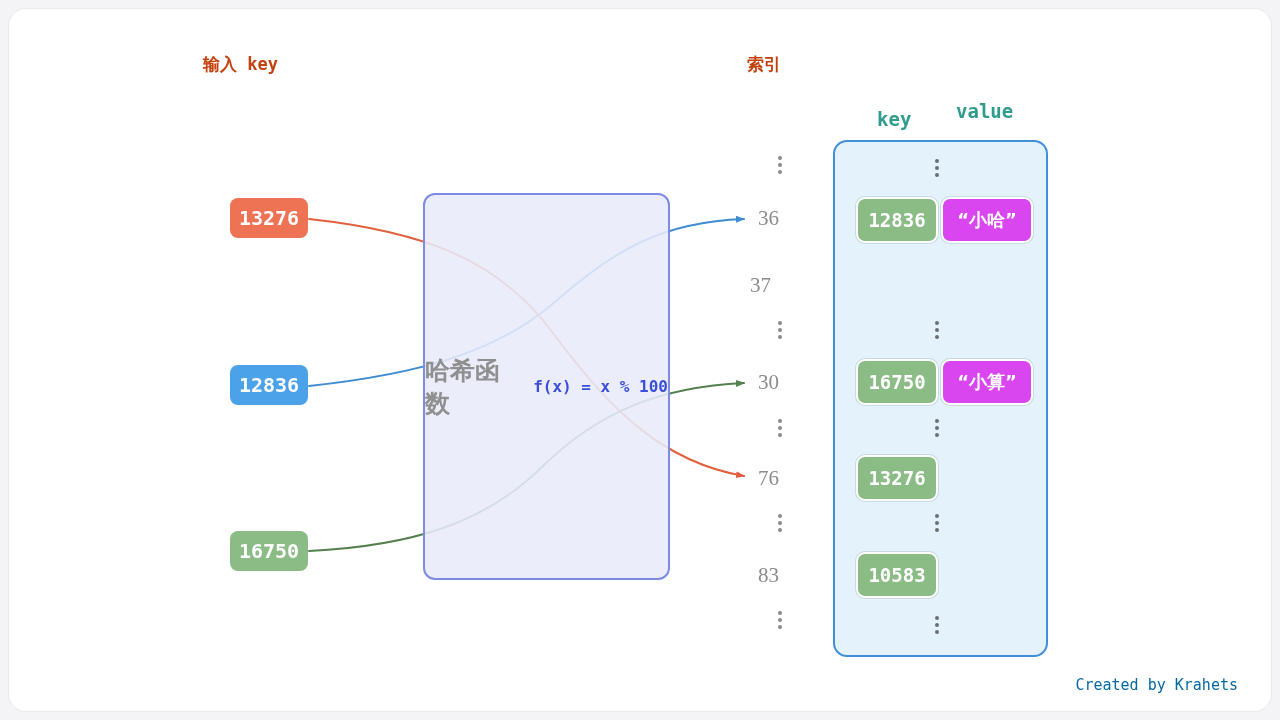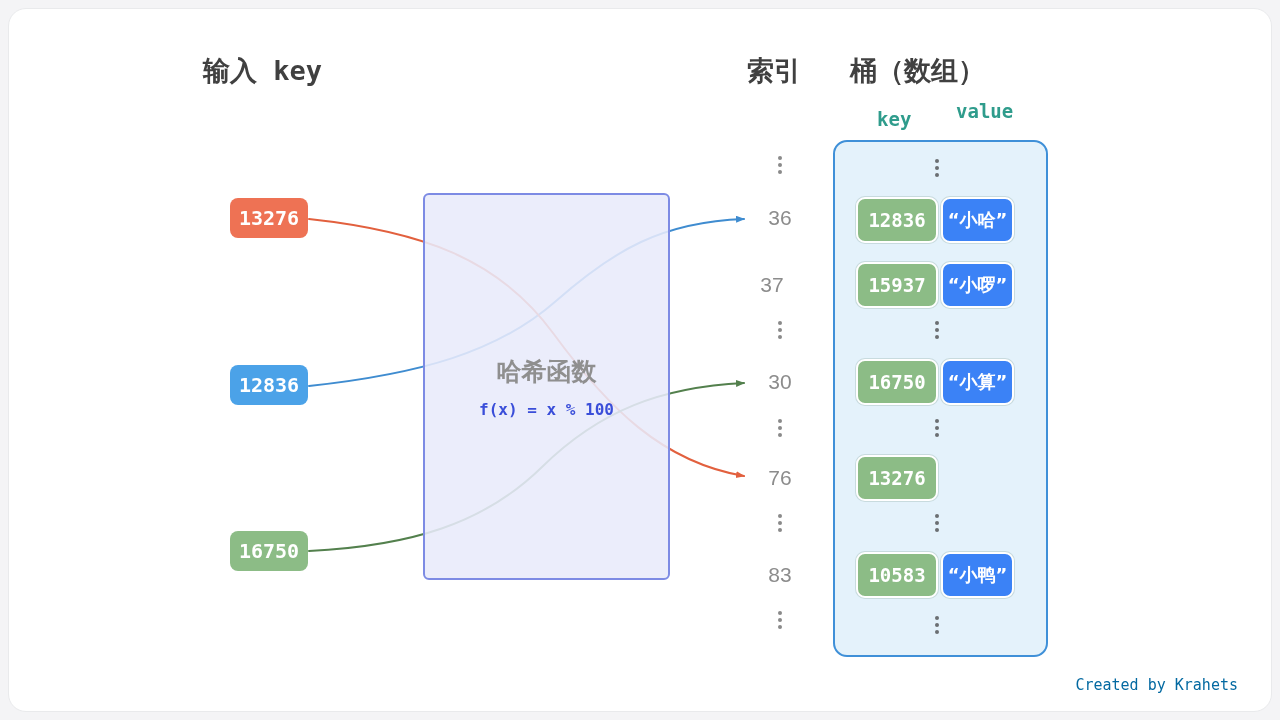--- a/index.html
+++ b/index.html
@@ -4,49 +4,49 @@
 <style>
   html,body{margin:0;padding:0}
   body{width:1280px;height:720px;background:#f4f4f6;overflow:hidden;
        font-family:"DejaVu Sans","Liberation Sans",sans-serif}
   .stage{position:relative;width:1280px;height:720px}
   .card{position:absolute;left:8px;top:8px;right:8px;bottom:8px;background:#ffffff;
         border:1px solid #e9eaec;border-radius:18px}
   .abs{position:absolute}
   .arrows{position:absolute;left:0;top:0;pointer-events:none}
 
-  .hdr{font-size:27px;font-weight:600;color:#404040;white-space:nowrap;
+  .hdr{font-size:17px;font-weight:600;color:#c2410c;white-space:nowrap;
        font-family:"DejaVu Sans Mono","DejaVu Sans",sans-serif}
   .kvhdr{font-size:19px;font-weight:bold;color:#2f9c8c;white-space:nowrap;
          font-family:"DejaVu Sans Mono","DejaVu Sans",sans-serif}
 
   .inputbox{width:78px;height:40px;border-radius:8px;color:#ffffff;
             font-family:"DejaVu Sans Mono","DejaVu Sans Mono",monospace;
             font-size:20px;font-weight:bold;display:flex;align-items:center;justify-content:center}
 
-  .hashbox{left:423px;top:193px;width:243px;height:383px;border-radius:6px;
+  .hashbox{left:423px;top:193px;width:243px;height:383px;border-radius:12px;
            background:rgba(232,234,250,0.88);border:2px solid #7d8be4;
-           display:flex;flex-direction:column;align-items:center;justify-content:center;gap:12px}
+           display:flex;flex-direction:row;align-items:center;justify-content:center;gap:12px}
   .hashtitle{font-size:25px;font-weight:bold;color:#8f8f8f}
   .hashformula{font-size:16px;font-weight:bold;color:#3a4ed9;
                font-family:"DejaVu Sans Mono",monospace;white-space:nowrap}
 
-  .idx{width:44px;height:24px;line-height:24px;text-align:center;color:#8c8c8c;
-       font-size:21px;font-family:Liberation Sans, sans-serif}
+  .idx{width:44px;height:24px;line-height:24px;color:#8c8c8c;
+       font-size:21px;font-family:Liberation Serif, serif}
 
   .bucket{left:833px;top:140px;width:215px;height:517px;border-radius:14px;
           background:#e4f2fb;border:2px solid #3f90d8;box-sizing:border-box}
 
   .pair{display:flex;gap:3px;height:46px}
   .kbox,.vbox{height:46px;box-sizing:border-box;border-radius:9px;border:2.5px solid #ffffff;
               display:flex;align-items:center;justify-content:center;color:#ffffff;
               box-shadow:0 0 0 1px rgba(40,90,60,0.15)}
   .kbox{width:82px;background:#8cbc86;font-family:"DejaVu Sans Mono",monospace;
         font-size:19px;font-weight:bold}
-  .vbox{width:73px;background:#3b82f6;font-size:18px;font-weight:600}
+  .vbox{width:92px;background:#d946ef;font-size:18px;font-weight:600}
 
   .dots{display:flex;flex-direction:column;gap:3px;align-items:center;width:6px}
   .dots i{display:block;width:4px;height:4px;border-radius:50%;background:#8a8a8a}
   .dots.dark i{background:#6b6f72}
 
   .watermark{font-size:15px;color:#0369a1;font-family:"DejaVu Sans Mono",monospace;white-space:nowrap}
 </style>
 </head>
 <body>
 
@@ -65,21 +65,20 @@
         <path d="M0,0 L9,3.5 L0,7 Z" fill="#53804d"></path>
       </marker>
     </defs>
     <path d="M 309 386 C 420 374, 498 352, 556 301 C 614 250, 662 222, 744 219" fill="none" stroke="#3f8cd0" stroke-width="2" stroke-linecap="round" marker-end="url(#ah-blue)"></path>
     <path d="M 309 219 C 420 231, 498 258, 553 333 C 608 408, 662 462, 744 476" fill="none" stroke="#e2603e" stroke-width="2" stroke-linecap="round" marker-end="url(#ah-orange)"></path>
     <path d="M 309 551 C 410 546, 484 524, 542 467 C 600 410, 662 387, 744 383" fill="none" stroke="#53804d" stroke-width="2" stroke-linecap="round" marker-end="url(#ah-green)"></path>
   </svg>
 
   <div class="hdr abs" style="left:203px;top:53px">输入 key</div>
   <div class="hdr abs" style="left:747px;top:53px">索引</div>
-  <div class="hdr abs" style="left:850px;top:53px">桶（数组）</div>
   <div class="kvhdr abs" style="left:877px;top:108px">key</div>
   <div class="kvhdr abs" style="left:956px;top:100px">value</div>
 
   <div class="inputbox abs" style="left: 230px; top: 198px; background: rgb(238, 114, 84);">13276</div>
   <div class="inputbox abs" style="left: 230px; top: 365px; background: rgb(75, 162, 232);">12836</div>
   <div class="inputbox abs" style="left: 230px; top: 531px; background: rgb(140, 188, 134);">16750</div>
 
   <div class="hashbox abs">
     <div class="hashtitle">哈希函数</div>
     <div class="hashformula">f(x) = x % 100</div>
@@ -121,24 +120,20 @@
   <div class="dots dark abs" style="left:934px;top:159px">
       <i></i>
       <i></i>
       <i></i>
     </div>
 
   <div class="pair abs" style="left:856px;top:197px">
     <div class="kbox">12836</div>
     <div class="vbox">“小哈”</div>
   </div>
-  <div class="pair abs" style="left:856px;top:262px">
-    <div class="kbox">15937</div>
-    <div class="vbox">“小啰”</div>
-  </div>
 
   <div class="dots dark abs" style="left:934px;top:321px">
       <i></i>
       <i></i>
       <i></i>
     </div>
 
   <div class="pair abs" style="left:856px;top:359px">
     <div class="kbox">16750</div>
     <div class="vbox">“小算”</div>
@@ -155,21 +150,20 @@
   </div>
 
   <div class="dots dark abs" style="left:934px;top:514px">
       <i></i>
       <i></i>
       <i></i>
     </div>
 
   <div class="pair abs" style="left:856px;top:552px">
     <div class="kbox">10583</div>
-    <div class="vbox">“小鸭”</div>
   </div>
 
   <div class="dots dark abs" style="left:934px;top:616px">
       <i></i>
       <i></i>
       <i></i>
     </div>
 
   <div class="watermark abs" style="right:42px;top:676px">Created by Krahets</div>
 </div>

